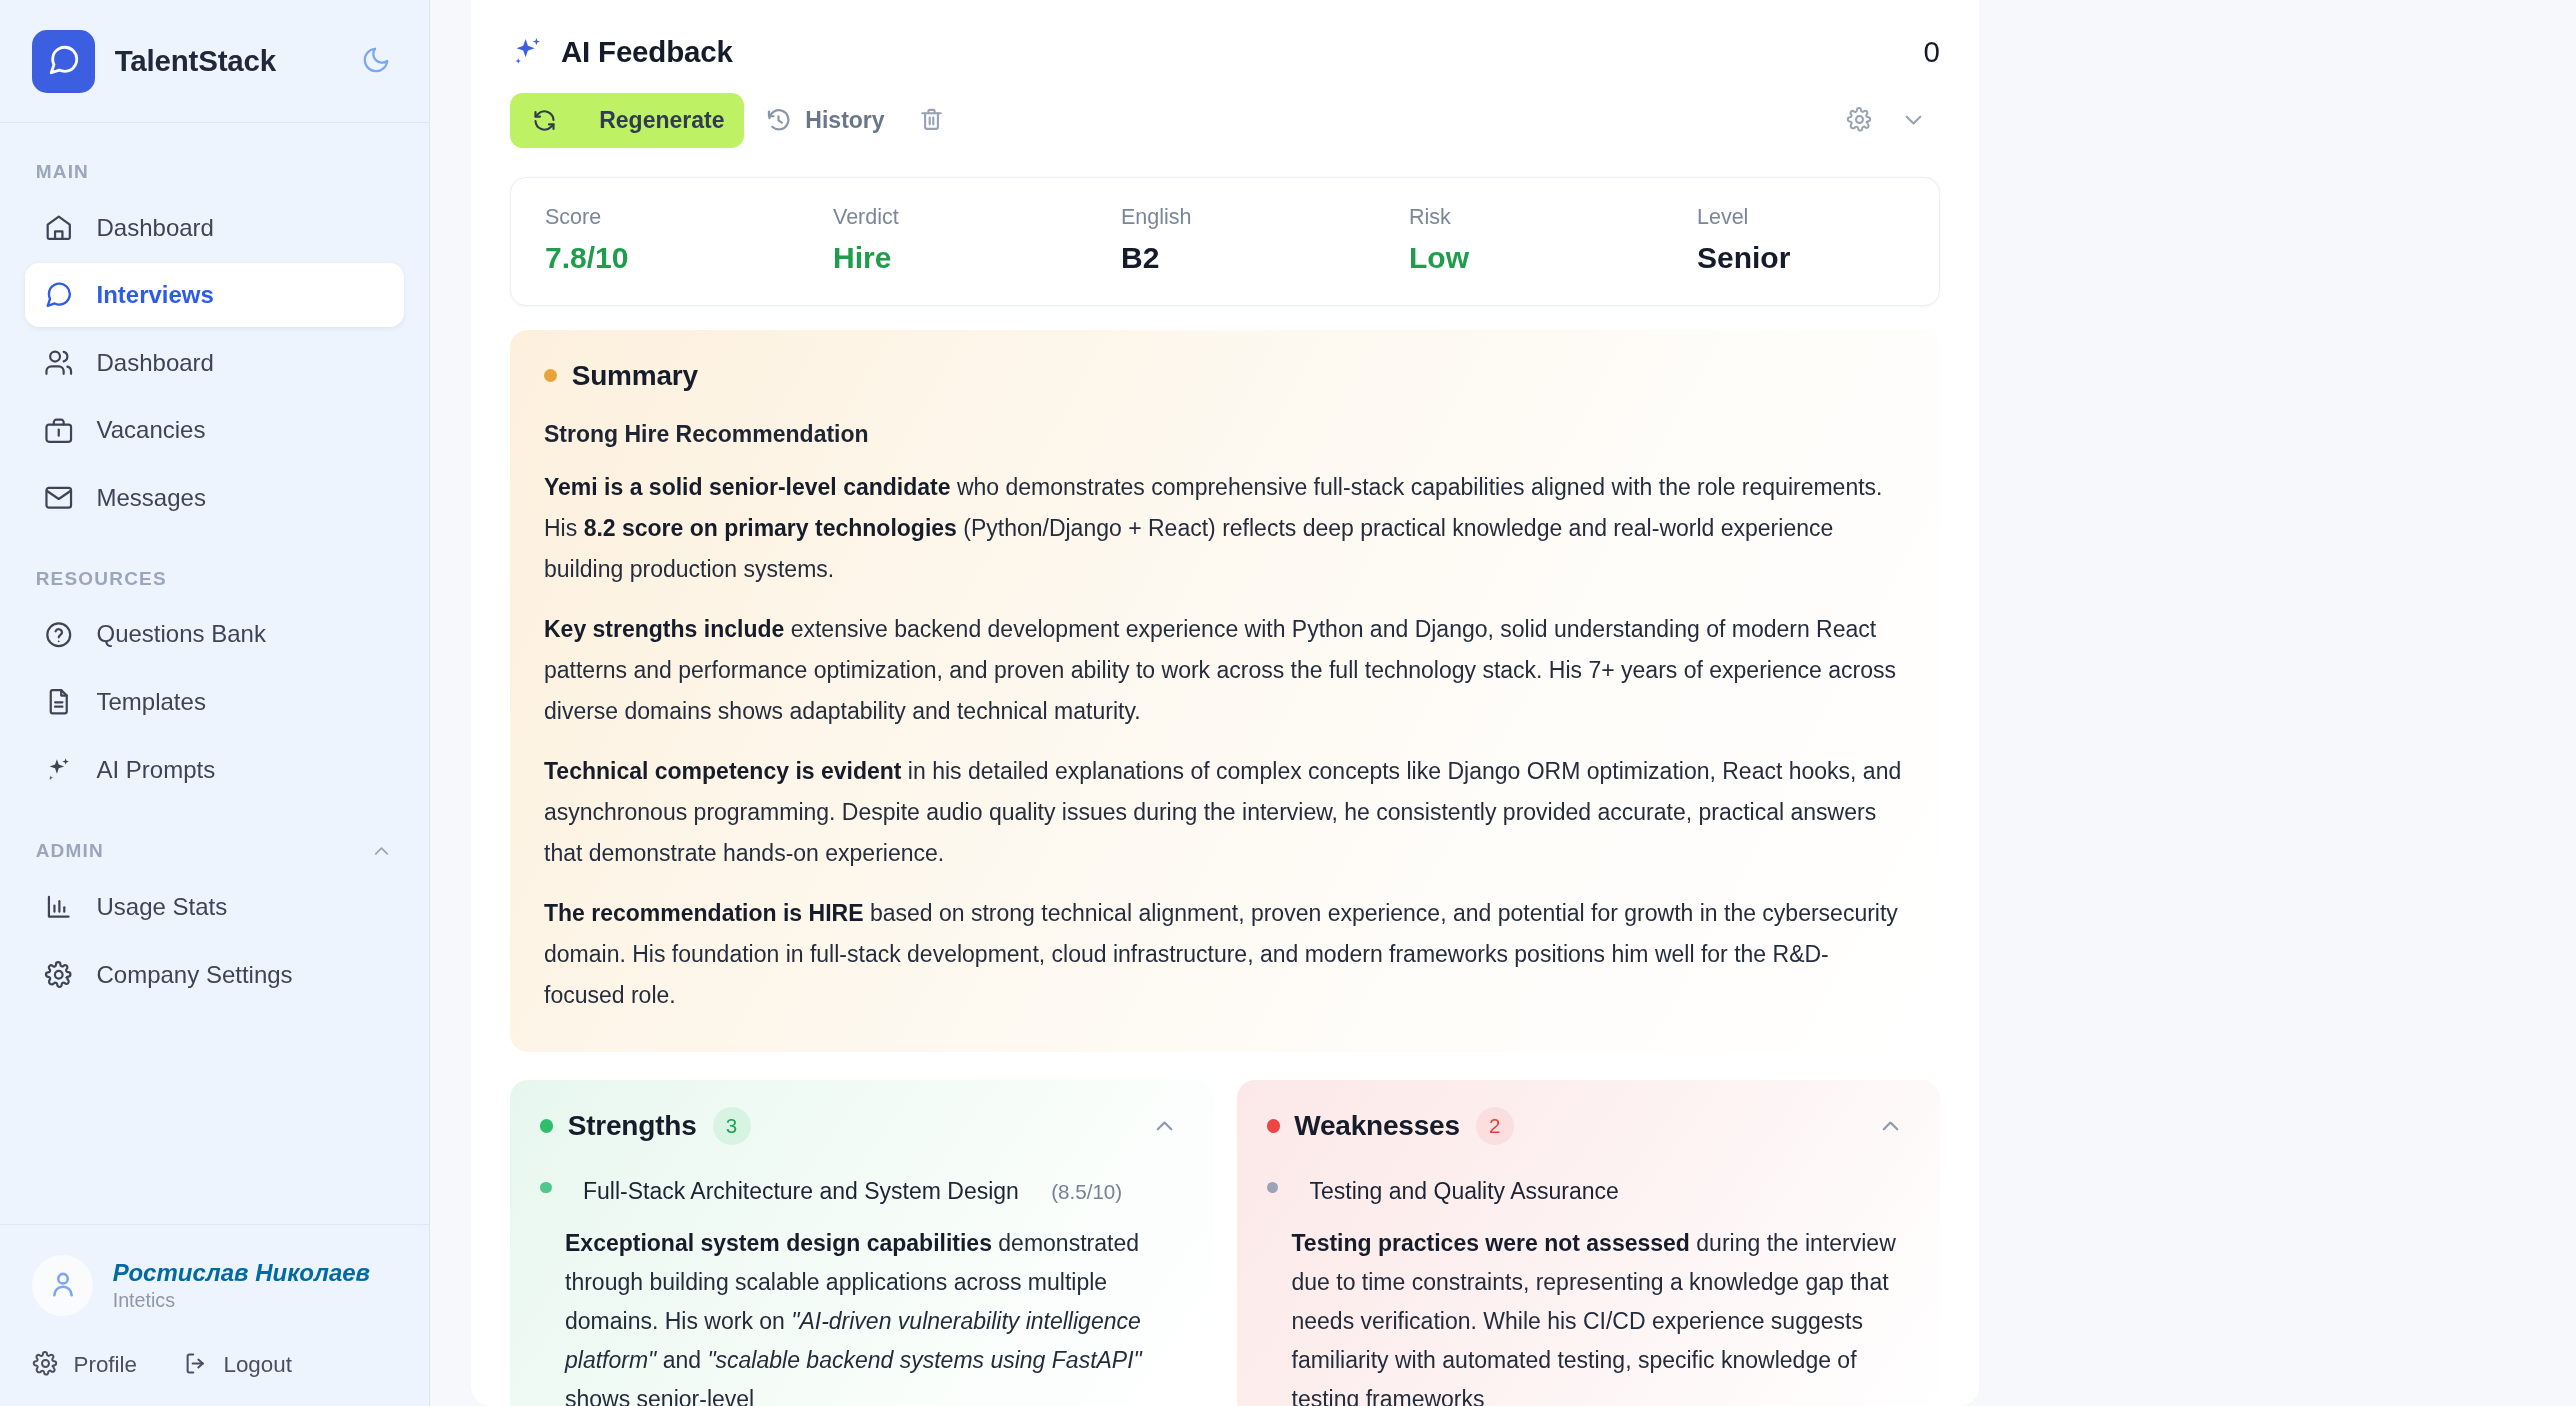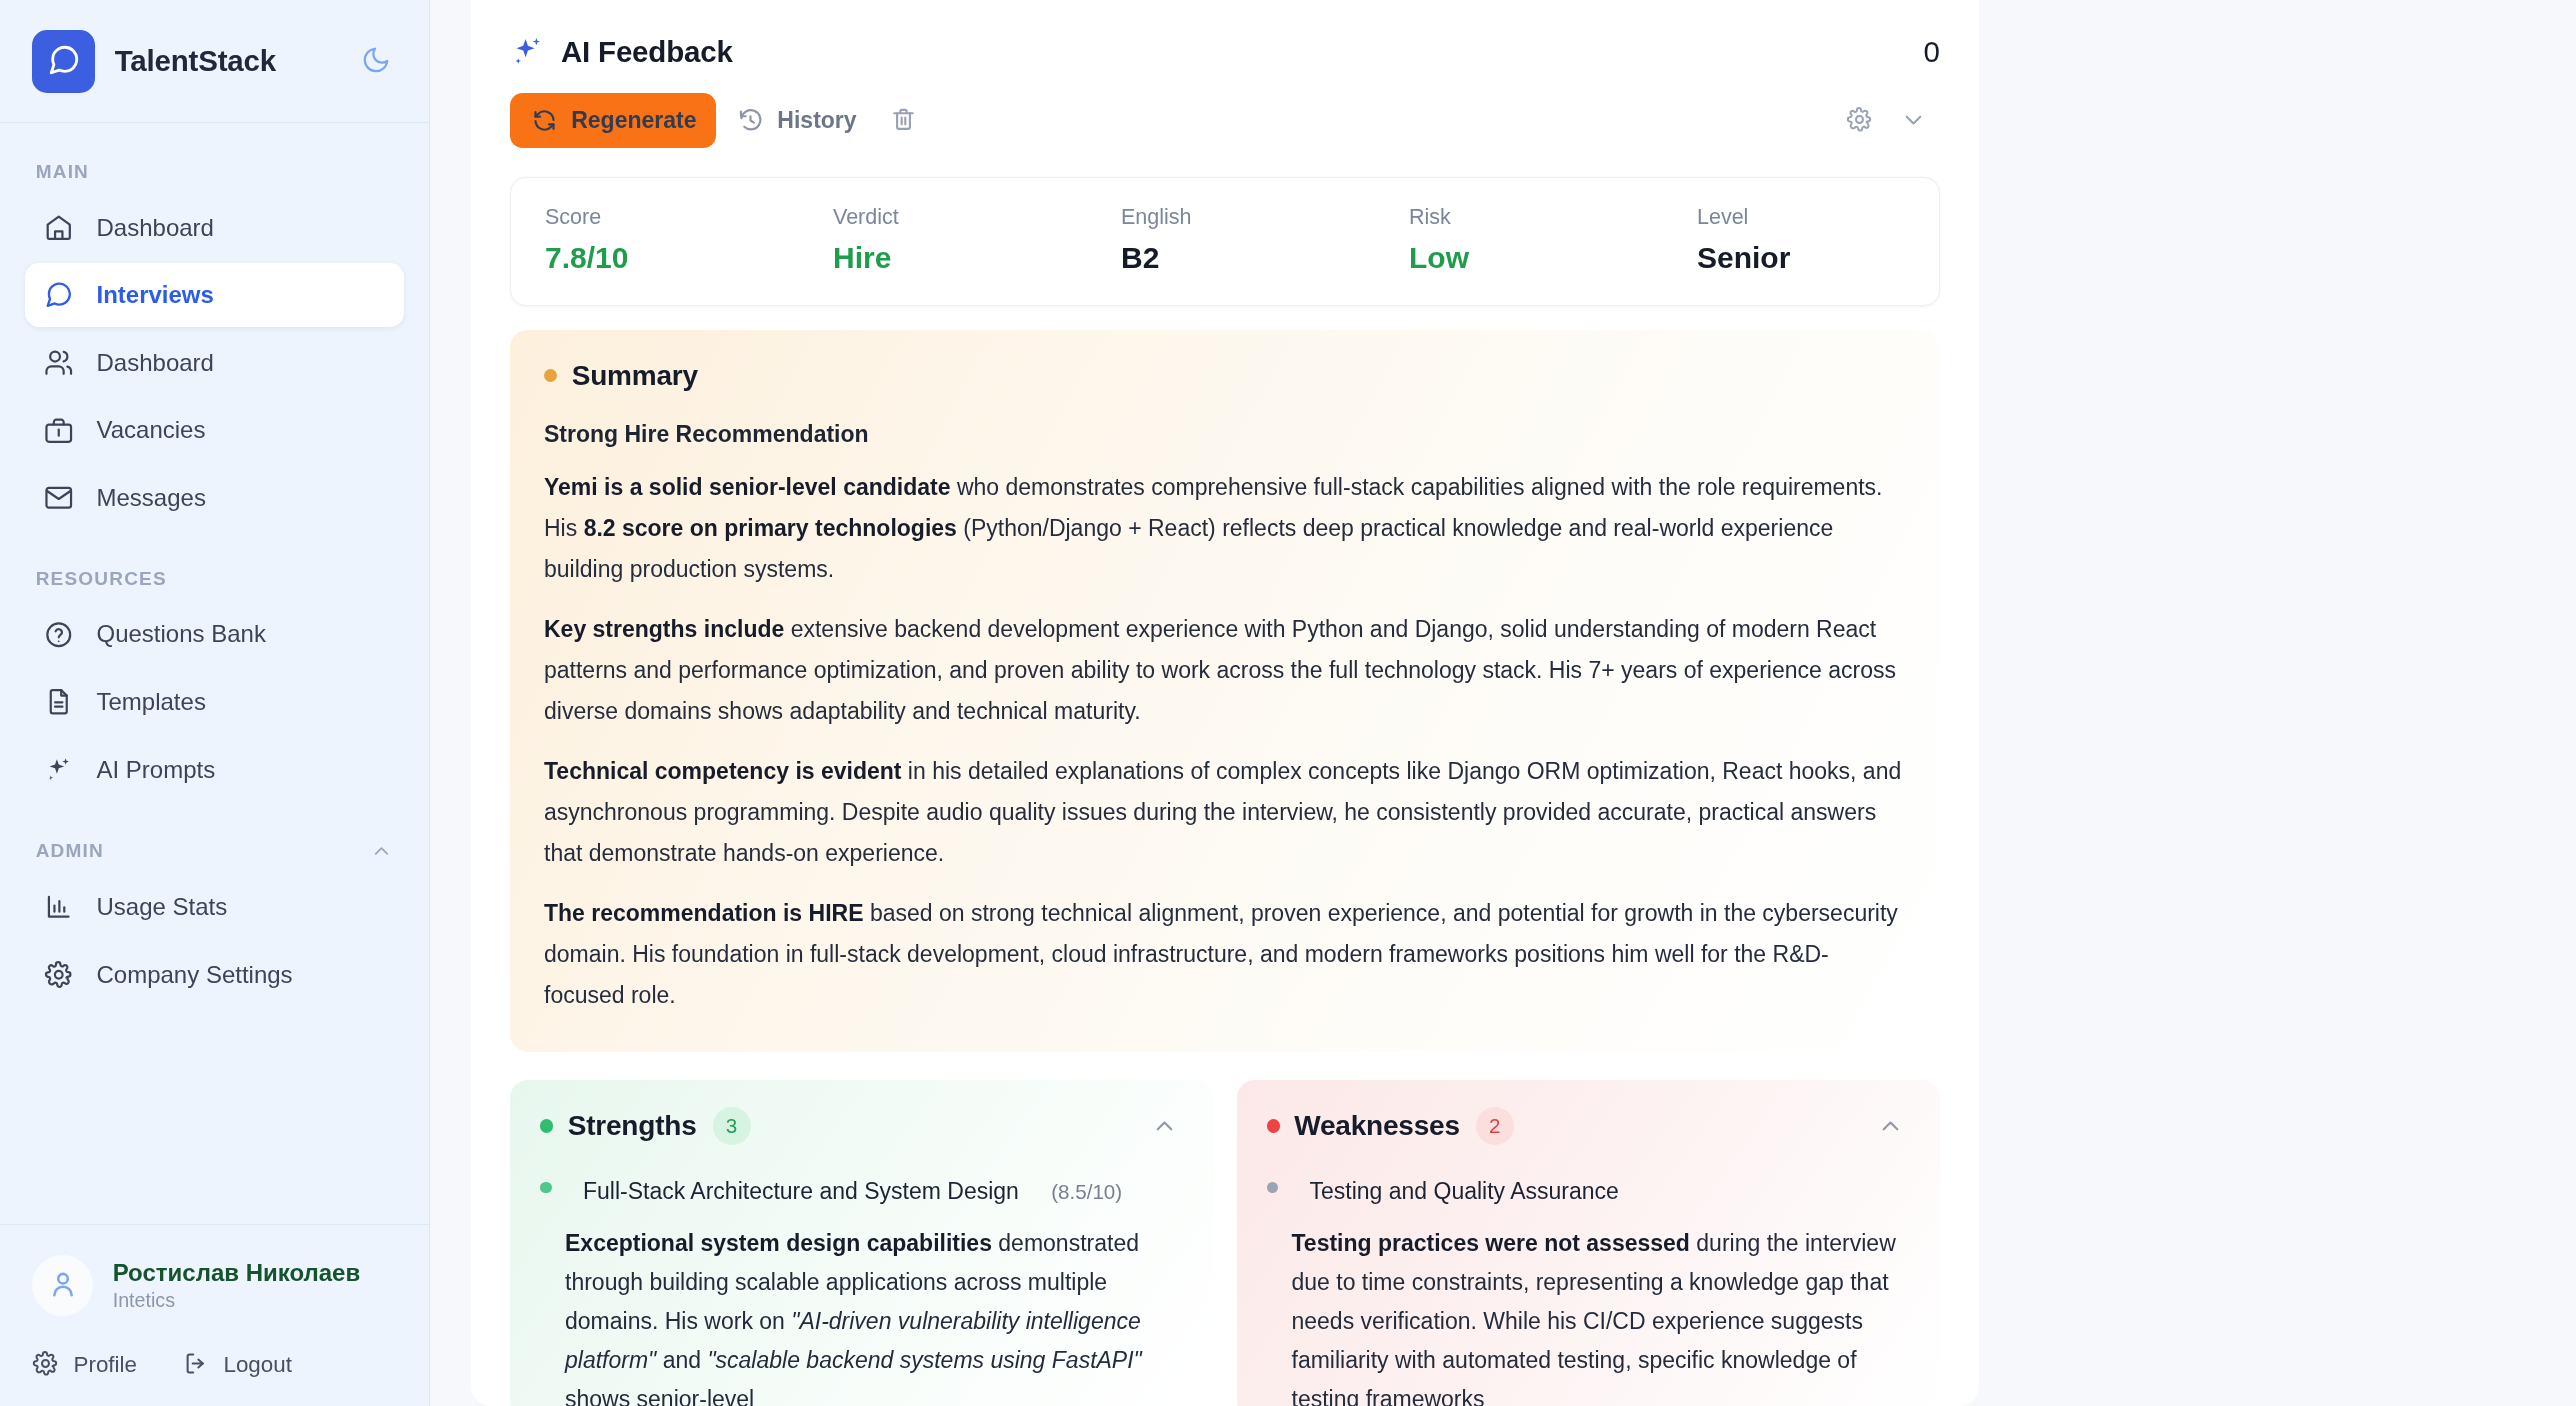--- a/index.html
+++ b/index.html
@@ -77,21 +77,21 @@
     padding: 30px 32px 27px 32px;
   }
   .sb-user { display: flex; align-items: center; }
   .sb-avatar {
     width: 61px; height: 61px; border-radius: 50%;
     background: #fafbfd; flex: 0 0 61px;
     display: flex; align-items: center; justify-content: center;
   }
   .sb-avatar svg { width: 32px; height: 32px; }
   .sb-user-text { margin-left: 19.7px; min-width: 0; }
-  .sb-user-name { font-size: 24px; font-weight: bold; color: #14532d; white-space: nowrap; }
+  .sb-user-name { font-size: 24px; font-weight: bold; color: #0369a1; white-space: nowrap; font-style: italic; }
   .sb-user-org { font-size: 19.7px; color: #8b97ab; margin-top: 2.7px; }
   .sb-actions { display: flex; align-items: center; margin-top: 34px; }
   .sb-action { display: flex; align-items: center; color: #475063; font-size: 22.4px; cursor: pointer; }
   .sb-action + .sb-action { margin-left: 45px; }
   .sb-action .ico { width: 29px; height: 29px; margin-right: 12.5px; display:flex; }
   .sb-action .ico svg { width: 27px; height: 27px; }
 
   
   .main { flex: 1 1 auto; position: relative; background: #f6f8fb; height: 1406px; }
   .panel {
@@ -109,21 +109,21 @@
   .panel-count { margin-left: auto; font-size: 29.5px; color: #151b29; font-weight: normal; }
 
   .toolbar { display: flex; align-items: center; margin-top: 23px; }
   .tb-btn {
     display: flex; align-items: center; cursor: pointer;
     height: 55px; border-radius: 12.5px; padding: 0 19.7px;
     font-size: 23px; color: #323c50; font-weight: bold;
     background: transparent; border: none;
     font-family: inherit;
   }
-  .tb-btn.filled { background: #f97316; }
+  .tb-btn.filled { background: #bef264; gap: 28px; }
   .tb-btn.plain { color: #6b7687; font-weight: bold; }
   .tb-btn .ico { width: 29px; height: 29px; margin-right: 12.5px; display:flex; align-items:center;justify-content:center;}
   .tb-btn .ico svg { width: 27px; height: 27px; }
   .tb-icon-btn {
     width: 54px; height: 54px; border-radius: 10.7px;
     display: flex; align-items: center; justify-content: center;
     cursor: pointer; background: transparent; border: none;
   }
   .tb-icon-btn svg { width: 27px; height: 27px; }
   .tb-right { margin-left: auto; display: flex; align-items: center; }

